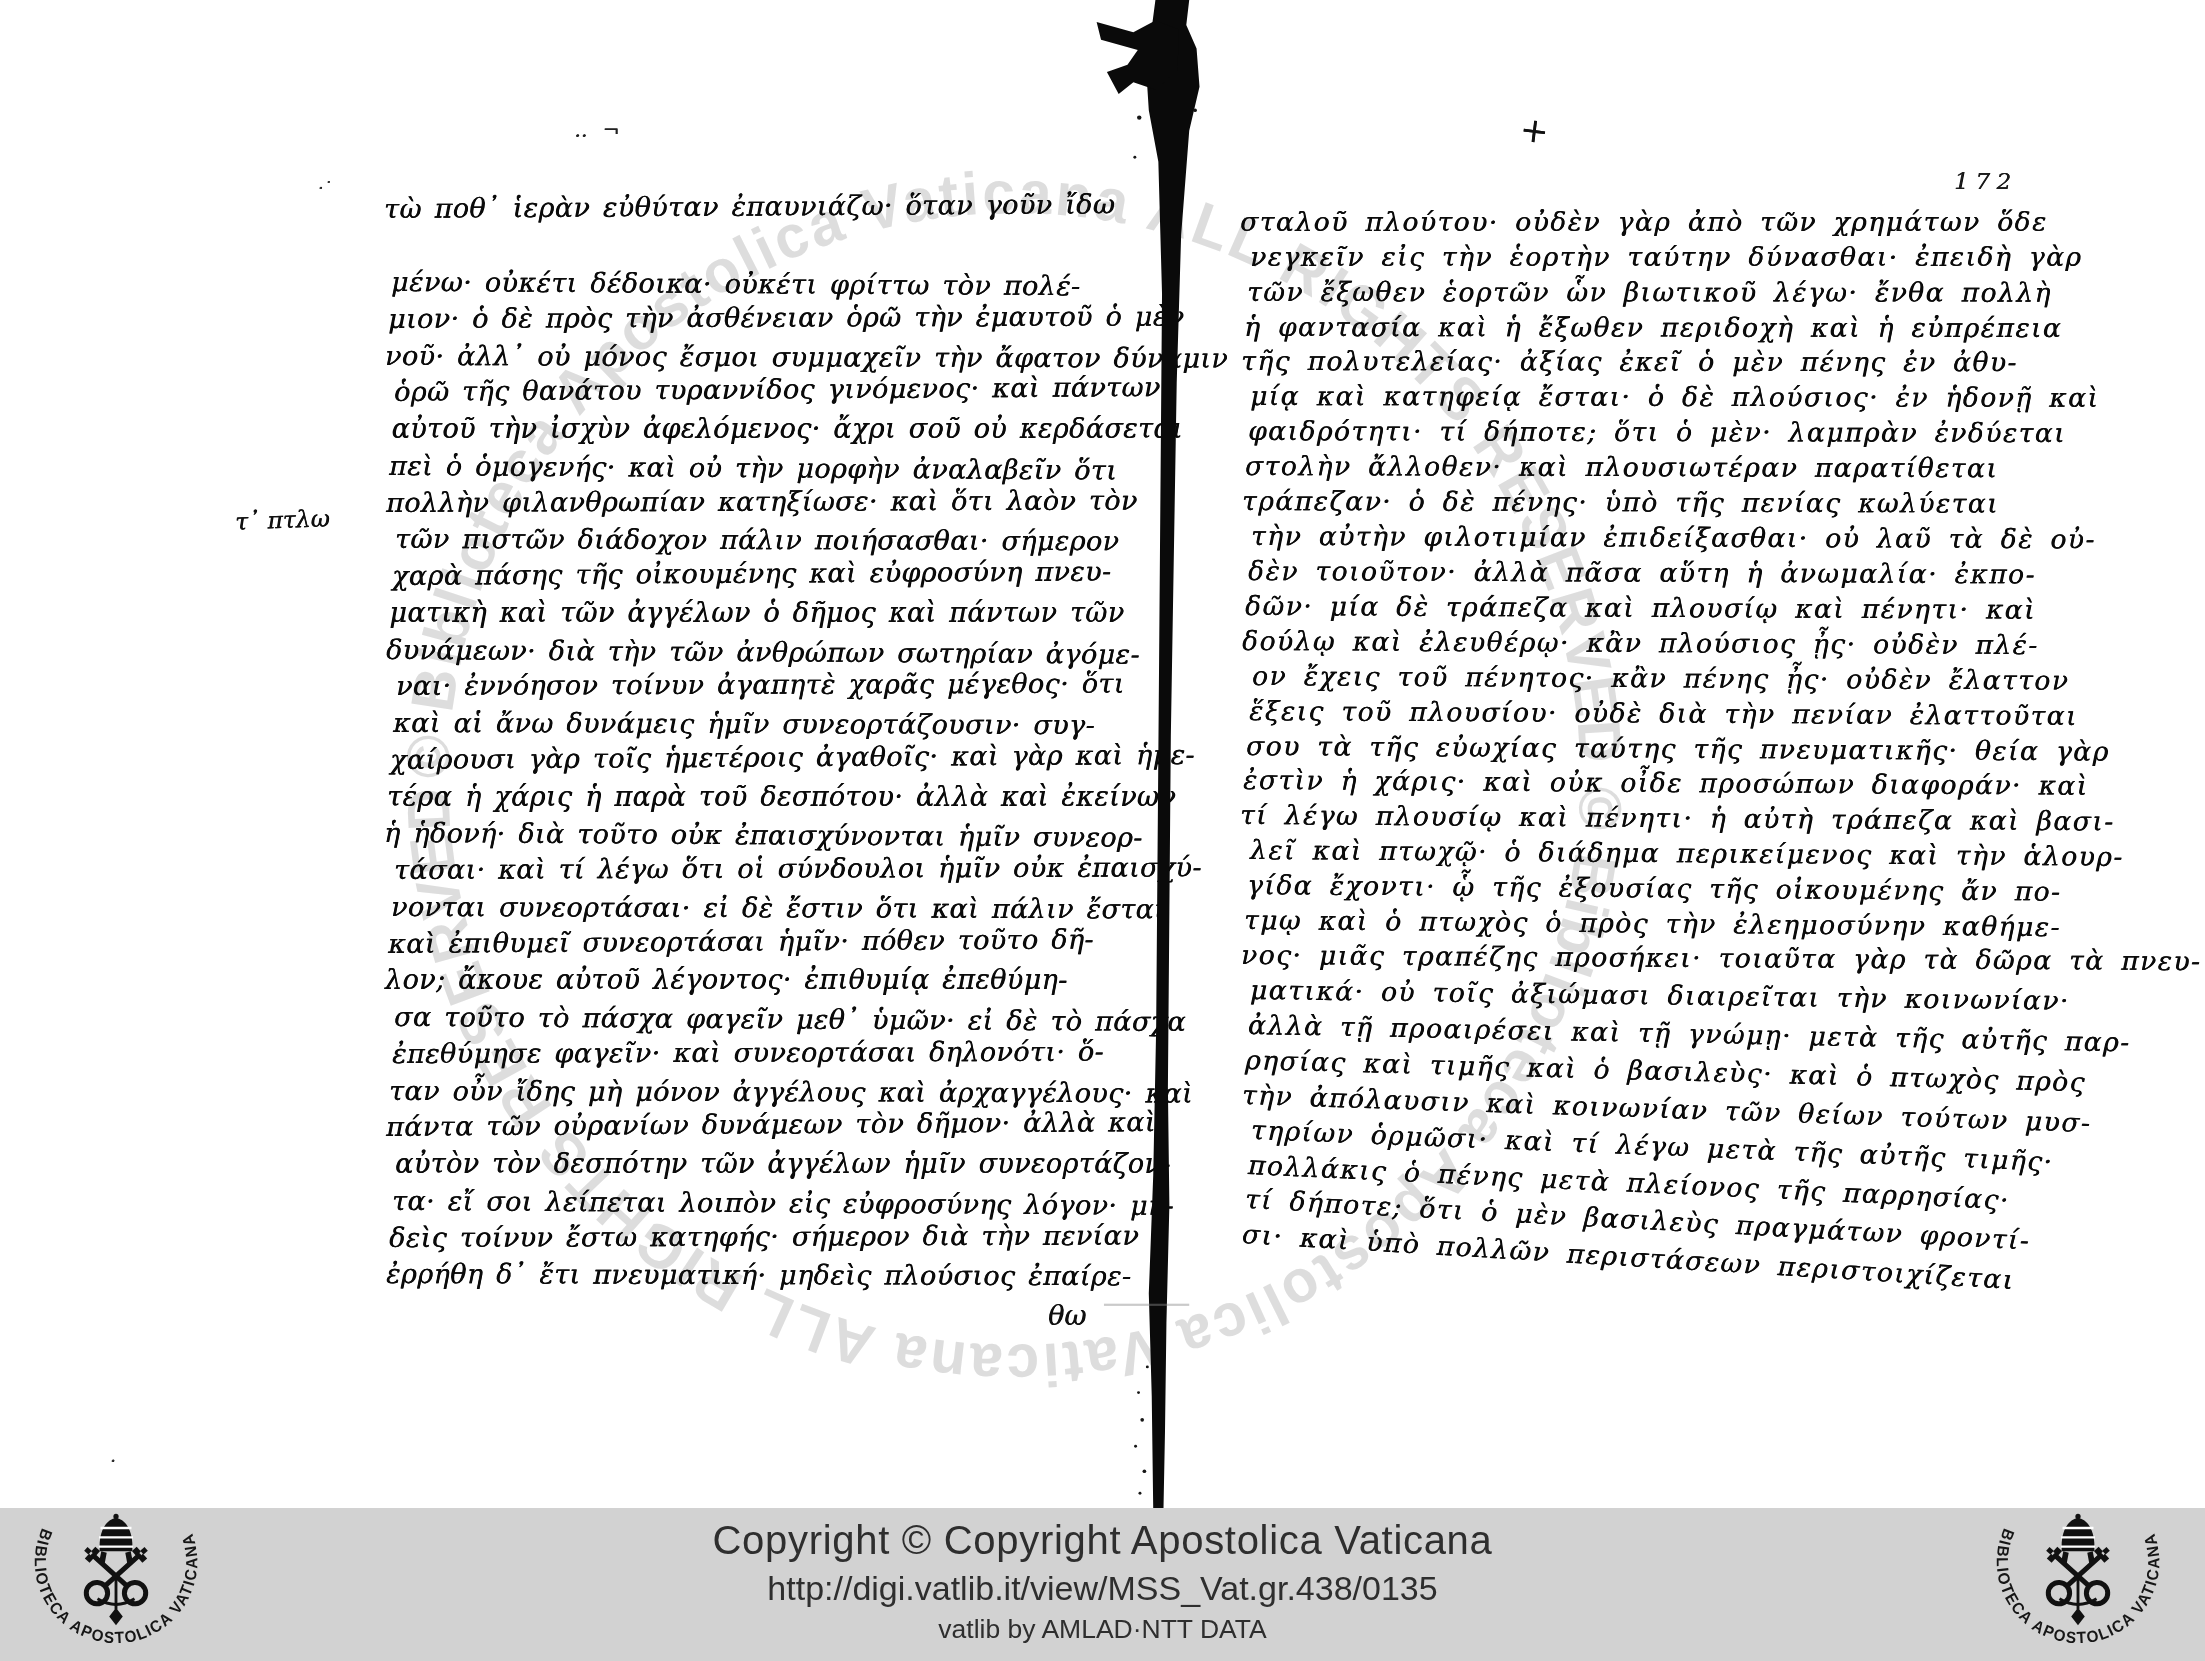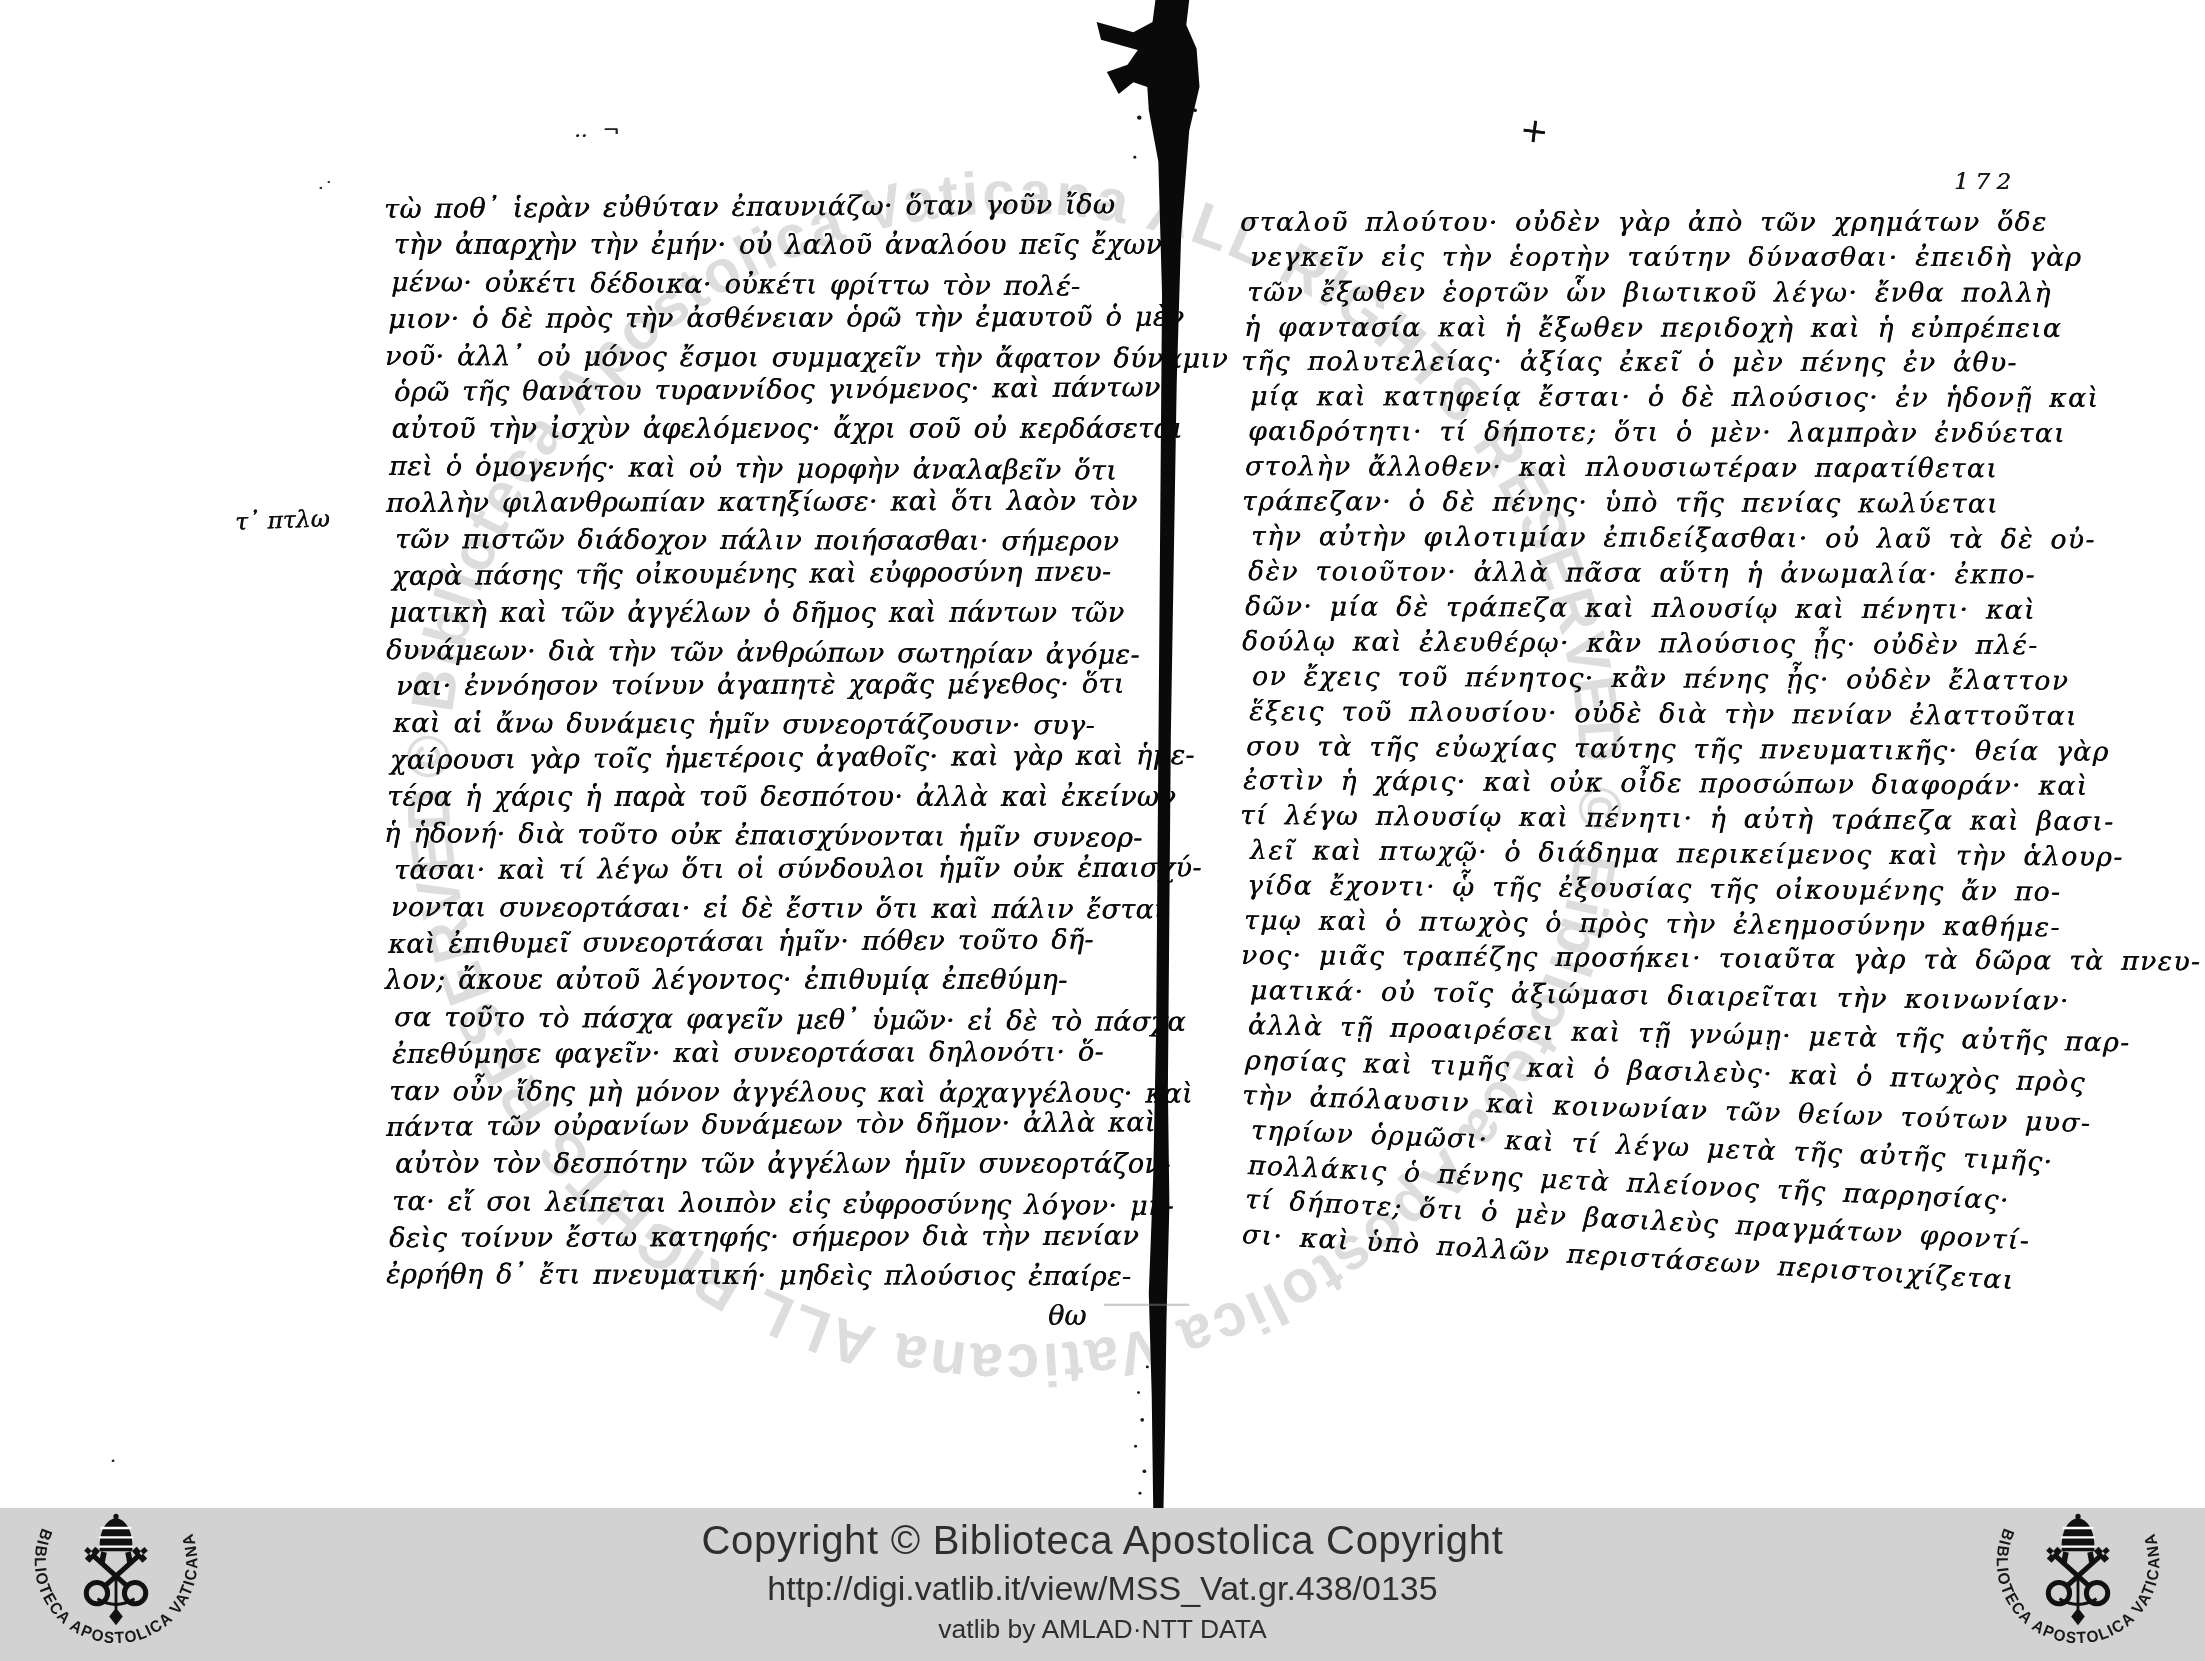--- a/index.html
+++ b/index.html
@@ -44,21 +44,20 @@
       <defs>
         <path id="wmCircle" d="M 610,1060 A 770,770 0 0 1 1380,290 A 770,770 0 0 1 2150,1060 A 770,770 0 0 1 1380,1830 A 770,770 0 0 1 610,1060" fill="none"></path>
       </defs>
       <text font-family="&quot;Liberation Sans&quot;, sans-serif" font-size="82" font-weight="bold" fill="#c2c2c2" opacity="0.55" letter-spacing="4">
         <textPath href="#wmCircle" startOffset="0" textLength="4830" lengthAdjust="spacingAndGlyphs">© Biblioteca Apostolica Vaticana ALL RIGHTS RESERVED © Biblioteca Apostolica Vaticana ALL RIGHTS RESERVED </textPath>
       </text>
     </svg>
 
     <div class="pg pg-left">
         <div class="ms-line" style="top: 193px; left: -5.9px; transform: rotate(-0.36deg);">τὼ ποθ᾽ ἱερὰν εὐθύταν ἐπαυνιάζω· ὅταν γοῦν ἴδω</div>
-        <div class="ms-line" style="top: 229px; left: 3.7px; transform: rotate(0deg);">τὴν ἀπαρχὴν τὴν ἐμήν· οὐ λαλοῦ ἀναλόου πεῖς ἔχων</div>
         <div class="ms-line" style="top: 266px; left: 0.7px; transform: rotate(0.36deg);">μένω· οὐκέτι δέδοικα· οὐκέτι φρίττω τὸν πολέ-</div>
         <div class="ms-line" style="top: 303px; left: -2.2px; transform: rotate(-0.18deg);">μιον· ὁ δὲ πρὸς τὴν ἀσθένειαν ὁρῶ τὴν ἐμαυτοῦ ὁ μὲν</div>
         <div class="ms-line" style="top: 340px; left: -5.1px; transform: rotate(0.18deg);">νοῦ· ἀλλ᾽ οὐ μόνος ἔσμοι συμμαχεῖν τὴν ἄφατον δύναμιν</div>
         <div class="ms-line" style="top: 376px; left: 4.4px; transform: rotate(-0.36deg);">ὁρῶ τῆς θανάτου τυραννίδος γινόμενος· καὶ πάντων</div>
         <div class="ms-line" style="top: 413px; left: 1.5px; transform: rotate(0deg);">αὐτοῦ τὴν ἰσχὺν ἀφελόμενος· ἄχρι σοῦ οὐ κερδάσεται</div>
         <div class="ms-line" style="top: 450px; left: -1.5px; transform: rotate(0.36deg);">πεὶ ὁ ὁμογενής· καὶ οὐ τὴν μορφὴν ἀναλαβεῖν ὅτι</div>
         <div class="ms-line" style="top: 487px; left: -4.4px; transform: rotate(-0.18deg);">πολλὴν φιλανθρωπίαν κατηξίωσε· καὶ ὅτι λαὸν τὸν</div>
         <div class="ms-line" style="top: 523px; left: 5.1px; transform: rotate(0.18deg);">τῶν πιστῶν διάδοχον πάλιν ποιήσασθαι· σήμερον</div>
         <div class="ms-line" style="top: 560px; left: 2.2px; transform: rotate(-0.36deg);">χαρὰ πάσης τῆς οἰκουμένης καὶ εὐφροσύνη πνευ-</div>
         <div class="ms-line" style="top: 597px; left: -0.7px; transform: rotate(0deg);">ματικὴ καὶ τῶν ἀγγέλων ὁ δῆμος καὶ πάντων τῶν</div>
@@ -139,21 +138,21 @@
           <circle cx="1545" cy="1968" r="2"></circle>
         <circle cx="1557" cy="2002" r="2.5"></circle>
           <circle cx="1551" cy="2032" r="2"></circle>
           <circle cx="1561" cy="1860" r="2"></circle>
       </g>
       <rect x="1502" y="1774" width="116" height="3" fill="#8a8a8a" opacity="0.45"></rect>
     </svg>
   </div>
 
   <div class="footer" style="background: rgb(210, 210, 210); color: rgb(46, 46, 46);">
-    <div class="f-line f1">Copyright © Biblioteca Apostolica Copyright</div>
+    <div class="f-line f1">Copyright © Copyright Apostolica Vaticana</div>
     <div class="f-line f2">http://digi.vatlib.it/view/MSS_Vat.gr.438/0135</div>
     <div class="f-line f3">vatlib by AMLAD·NTT DATA</div>
   </div>
 
   <svg class="logo logo-left" width="196" height="147" viewBox="0 0 250 190">
     <defs>
         <path id="arcL" d="M 29.8,21.6 A 105,105 0 1 0 220.2,21.6" fill="none"></path>
       </defs>
     <g transform="translate(125,6)">
       <circle cx="0" cy="1" r="3.4" fill="#111"></circle>

